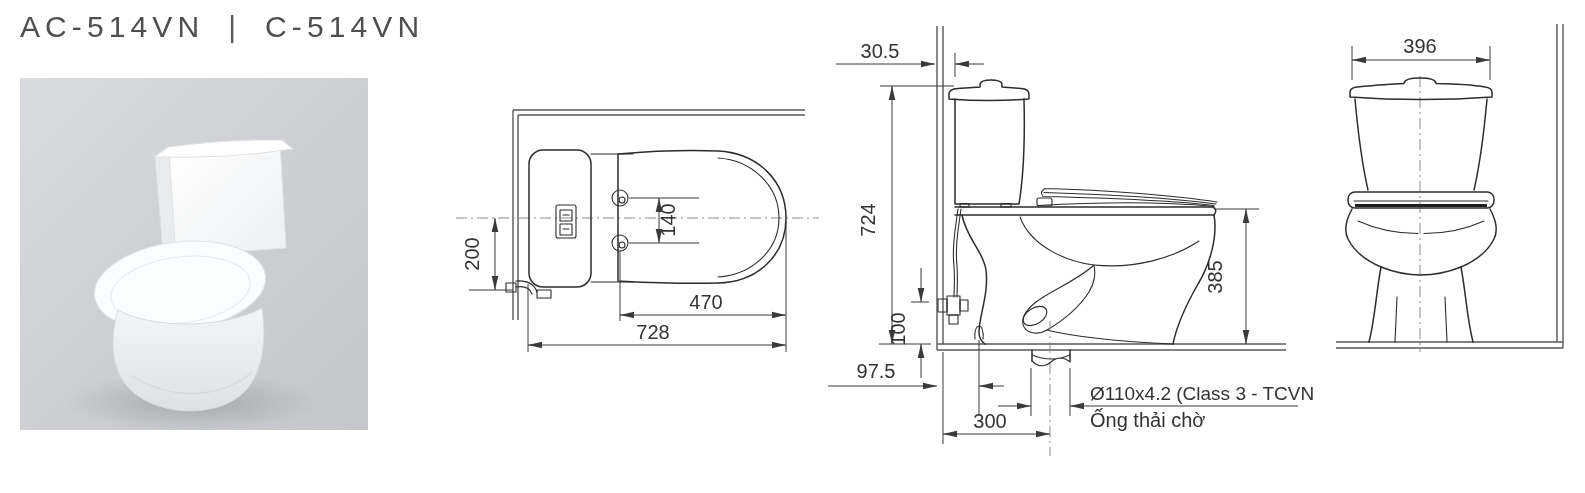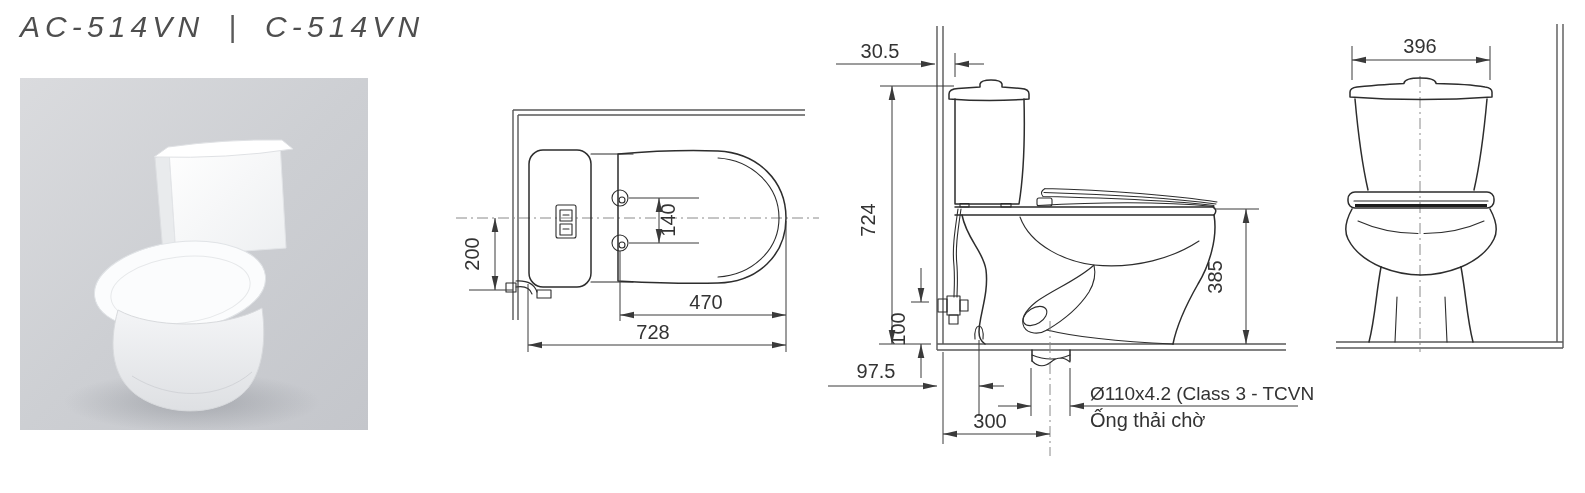--- a/index.html
+++ b/index.html
@@ -1,19 +1,19 @@
 <!DOCTYPE html>
 <html><head>
 <meta charset="utf-8">
 <style>
   html,body{margin:0;padding:0;background:#fff;}
   #stage{position:relative;width:1585px;height:493px;background:#ffffff;overflow:hidden;
          font-family:"Liberation Sans",sans-serif;}
   .title{position:absolute;left:20px;top:10px;font-size:30px;font-weight:500;color:#4e4e4e;
-         letter-spacing:0.17em;white-space:nowrap;font-style:italic;}
+         letter-spacing:0.17em;white-space:nowrap;}
   .title .sep{margin:0 24px;color:#5a5a5a;font-weight:400;}
   .photo{position:absolute;left:20px;top:78px;width:348px;height:352px;}
   .view{position:absolute;}
   .v-top{left:453px;top:88px;}
   .v-side{left:828px;top:18px;}
   .v-front{left:1308px;top:20px;text-align:center;}
   svg text{font-family:"Liberation Sans",sans-serif;fill:#333333;}
   svg .dimtxt{font-size:20px;}
   svg .dimtxt-s{font-size:19px;}
   .outline{stroke:#2d2d2d;stroke-width:1.5;fill:none;stroke-linecap:round;stroke-linejoin:round;}

